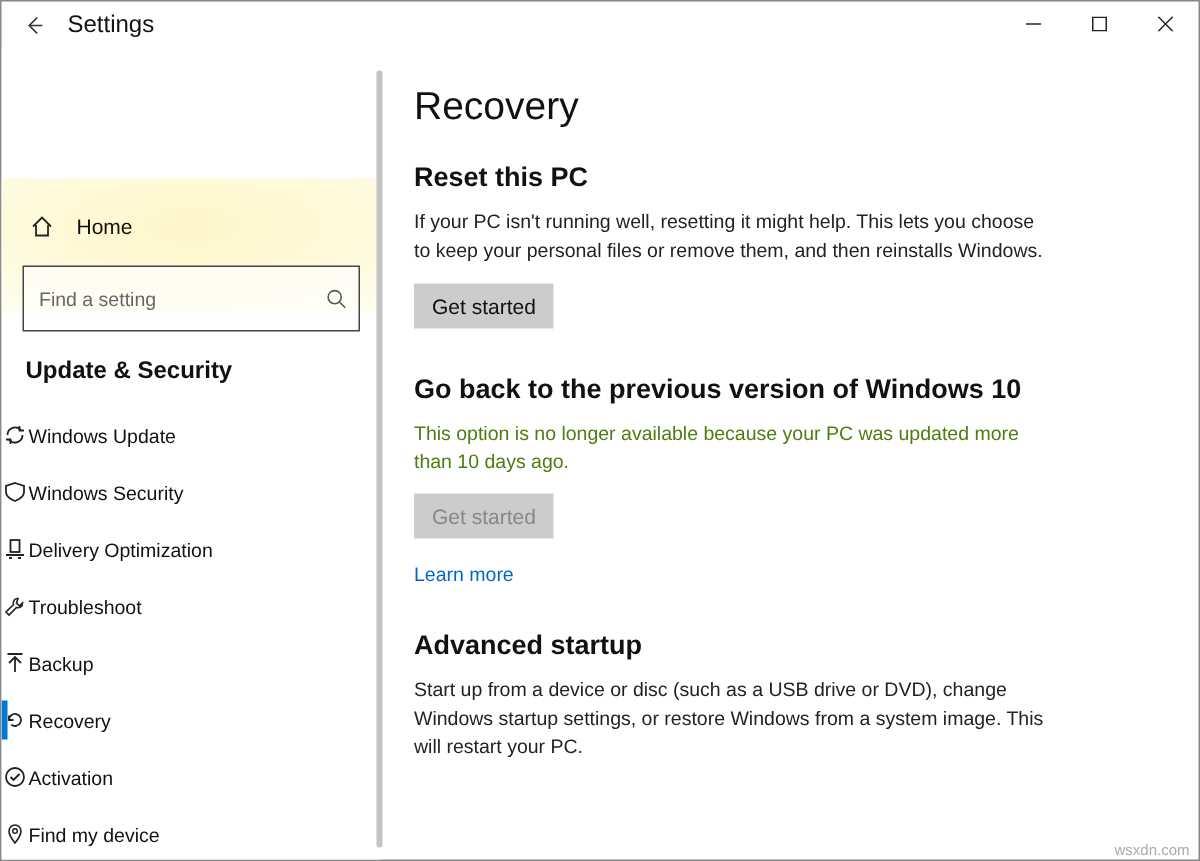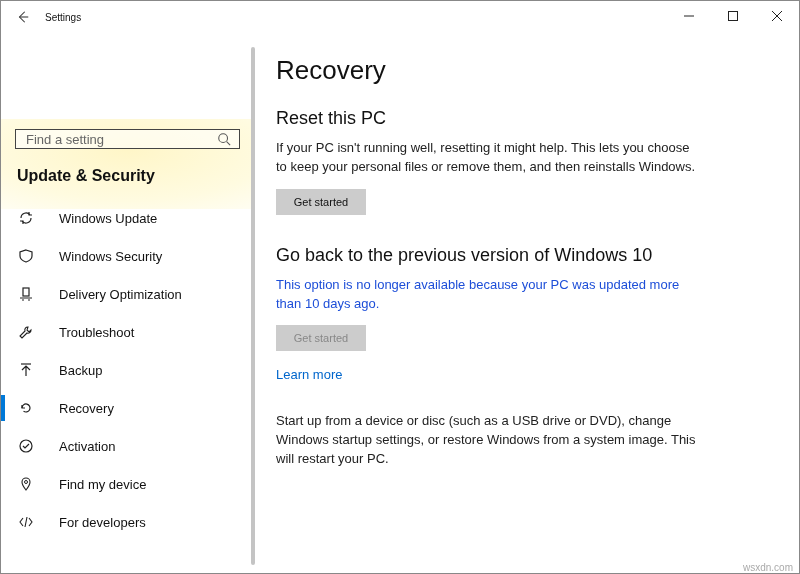--- a/index.html
+++ b/index.html
@@ -22,21 +22,21 @@
   }
   .back-btn {
     width: 44px;
     height: 32px;
     display: flex;
     align-items: center;
     justify-content: center;
     color: #333;
   }
   .title-text {
-    font-size: 10px;
+    font-size: 16px;
     color: #111;
   }
   .win-controls {
     position: absolute;
     right: 0;
     top: 0;
     display: flex;
   }
   .win-btn {
     width: 44px;
@@ -72,21 +72,21 @@
     padding: 0 16px 0 18px;
     gap: 14px;
     margin-top: 8px;
   }
   .home-row .icon { width: 18px; display:flex; align-items:center; justify-content:center; }
   .home-row .label { font-size: 14px; }
   .search-wrap {
     margin: 6px 14px 0 14px;
   }
   .search-box {
-    height: 20px;
+    height: 44px;
     border: 1px solid #444;
     background: rgba(255,255,255,0.6);
     display: flex;
     align-items: center;
     padding: 0 8px;
   }
   .search-input {
     border: none;
     outline: none;
     background: transparent;
@@ -100,22 +100,22 @@
     font-size: 16px;
     font-weight: 600;
     padding: 18px 16px 10px 16px;
     color: #111;
   }
   .nav-list { padding-top: 4px; }
   .nav-item {
     display: flex;
     align-items: center;
     height: 38px;
-    padding: 0 16px 0 16px;
-    gap: 24px;
+    padding: 0 16px 0 0;
+    gap: 0;
     font-size: 13px;
     color: #111;
     position: relative;
   }
   .nav-item .icon {
     width: 18px;
     height: 18px;
     display: flex;
     align-items: center;
     justify-content: center;
@@ -145,38 +145,38 @@
     overflow: hidden;
     position: relative;
   }
   h1 {
     font-size: 26px;
     font-weight: 400;
     margin: 6px 0 22px 0;
   }
   h2 {
     font-size: 18px;
-    font-weight: 400;
+    font-weight: 700;
     margin: 0 0 10px 0;
     color: #111;
   }
   .section { margin-bottom: 30px; max-width: 420px; }
   .desc {
     font-size: 13px;
     color: #222;
     line-height: 1.45;
     margin: 0 0 12px 0;
   }
-  .desc.disabled { color: #1d4ed8; }
+  .desc.disabled { color: #4d7c0f; }
   .btn {
     display: inline-block;
     background: #ccc;
     border: none;
     padding: 7px 12px;
-    font-size: 11px;
+    font-size: 14px;
     font-family: inherit;
     color: #111;
     min-width: 90px;
     text-align: center;
   }
   .btn.disabled {
     color: #888;
     background: #ccc;
   }
   .link {
@@ -222,20 +222,28 @@
           <line x1="10" y1="0" x2="0" y2="10" stroke="#222" stroke-width="1"></line>
         </svg>
     </div>
   </div>
 </div>
 
 <div class="container">
   <div class="sidebar">
     <div class="highlight-bg"></div>
 
+    <div class="home-row">
+      <span class="icon">
+        <svg width="16" height="16" viewBox="0 0 16 16">
+            <path d="M2 8 L8 2 L14 8 M4 7 V14 H12 V7" fill="none" stroke="#222" stroke-width="1.2"></path>
+          </svg>
+      </span>
+      <span class="label">Home</span>
+    </div>
 
     <div class="search-wrap">
       <div class="search-box">
         <input class="search-input" placeholder="Find a setting" style="">
         <span>
           <svg width="14" height="14" viewBox="0 0 16 16">
               <circle cx="7" cy="7" r="5" fill="none" stroke="#555" stroke-width="1.2"></circle>
               <line x1="11" y1="11" x2="15" y2="15" stroke="#555" stroke-width="1.2"></line>
             </svg>
         </span>
@@ -339,18 +347,19 @@
     </div>
 
     <div class="section">
       <h2>Go back to the previous version of Windows 10</h2>
       <p class="desc disabled">This option is no longer available because your PC was updated more than 10 days ago.</p>
       <button class="btn disabled" disabled="">Get started</button>
       <div><a class="link">Learn more</a></div>
     </div>
 
     <div class="section">
+      <h2>Advanced startup</h2>
       <p class="desc">Start up from a device or disc (such as a USB drive or DVD), change Windows startup settings, or restore Windows from a system image. This will restart your PC.</p>
     </div>
 
     <div class="watermark">wsxdn.com</div>
   </div>
 </div>
 
 </body></html>

